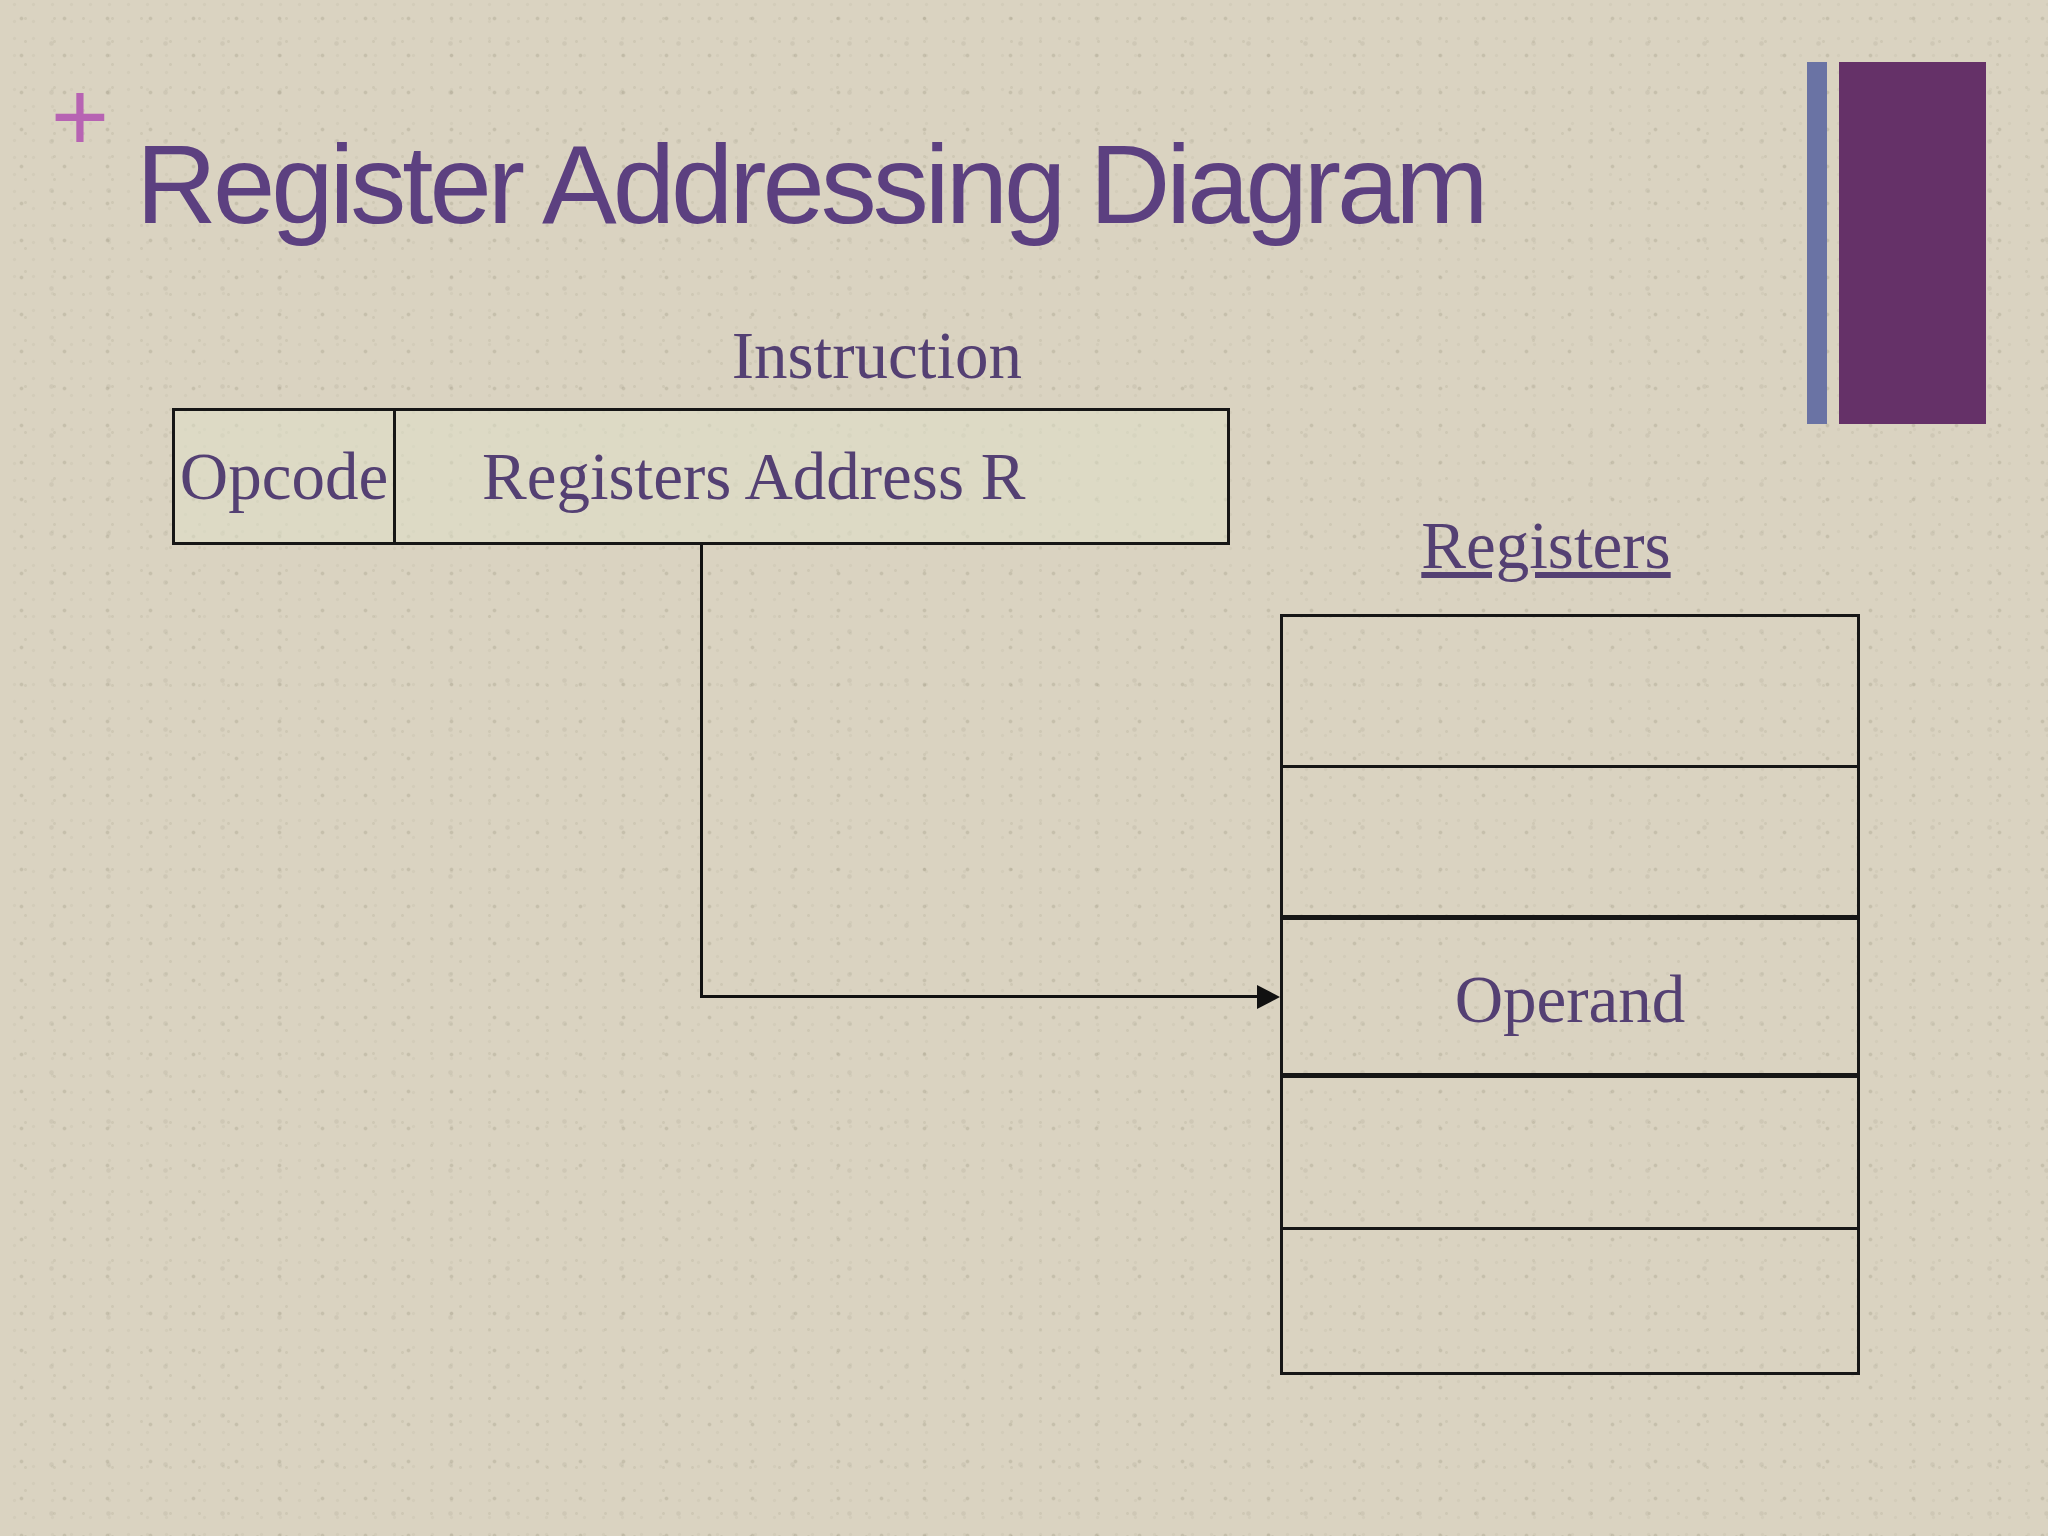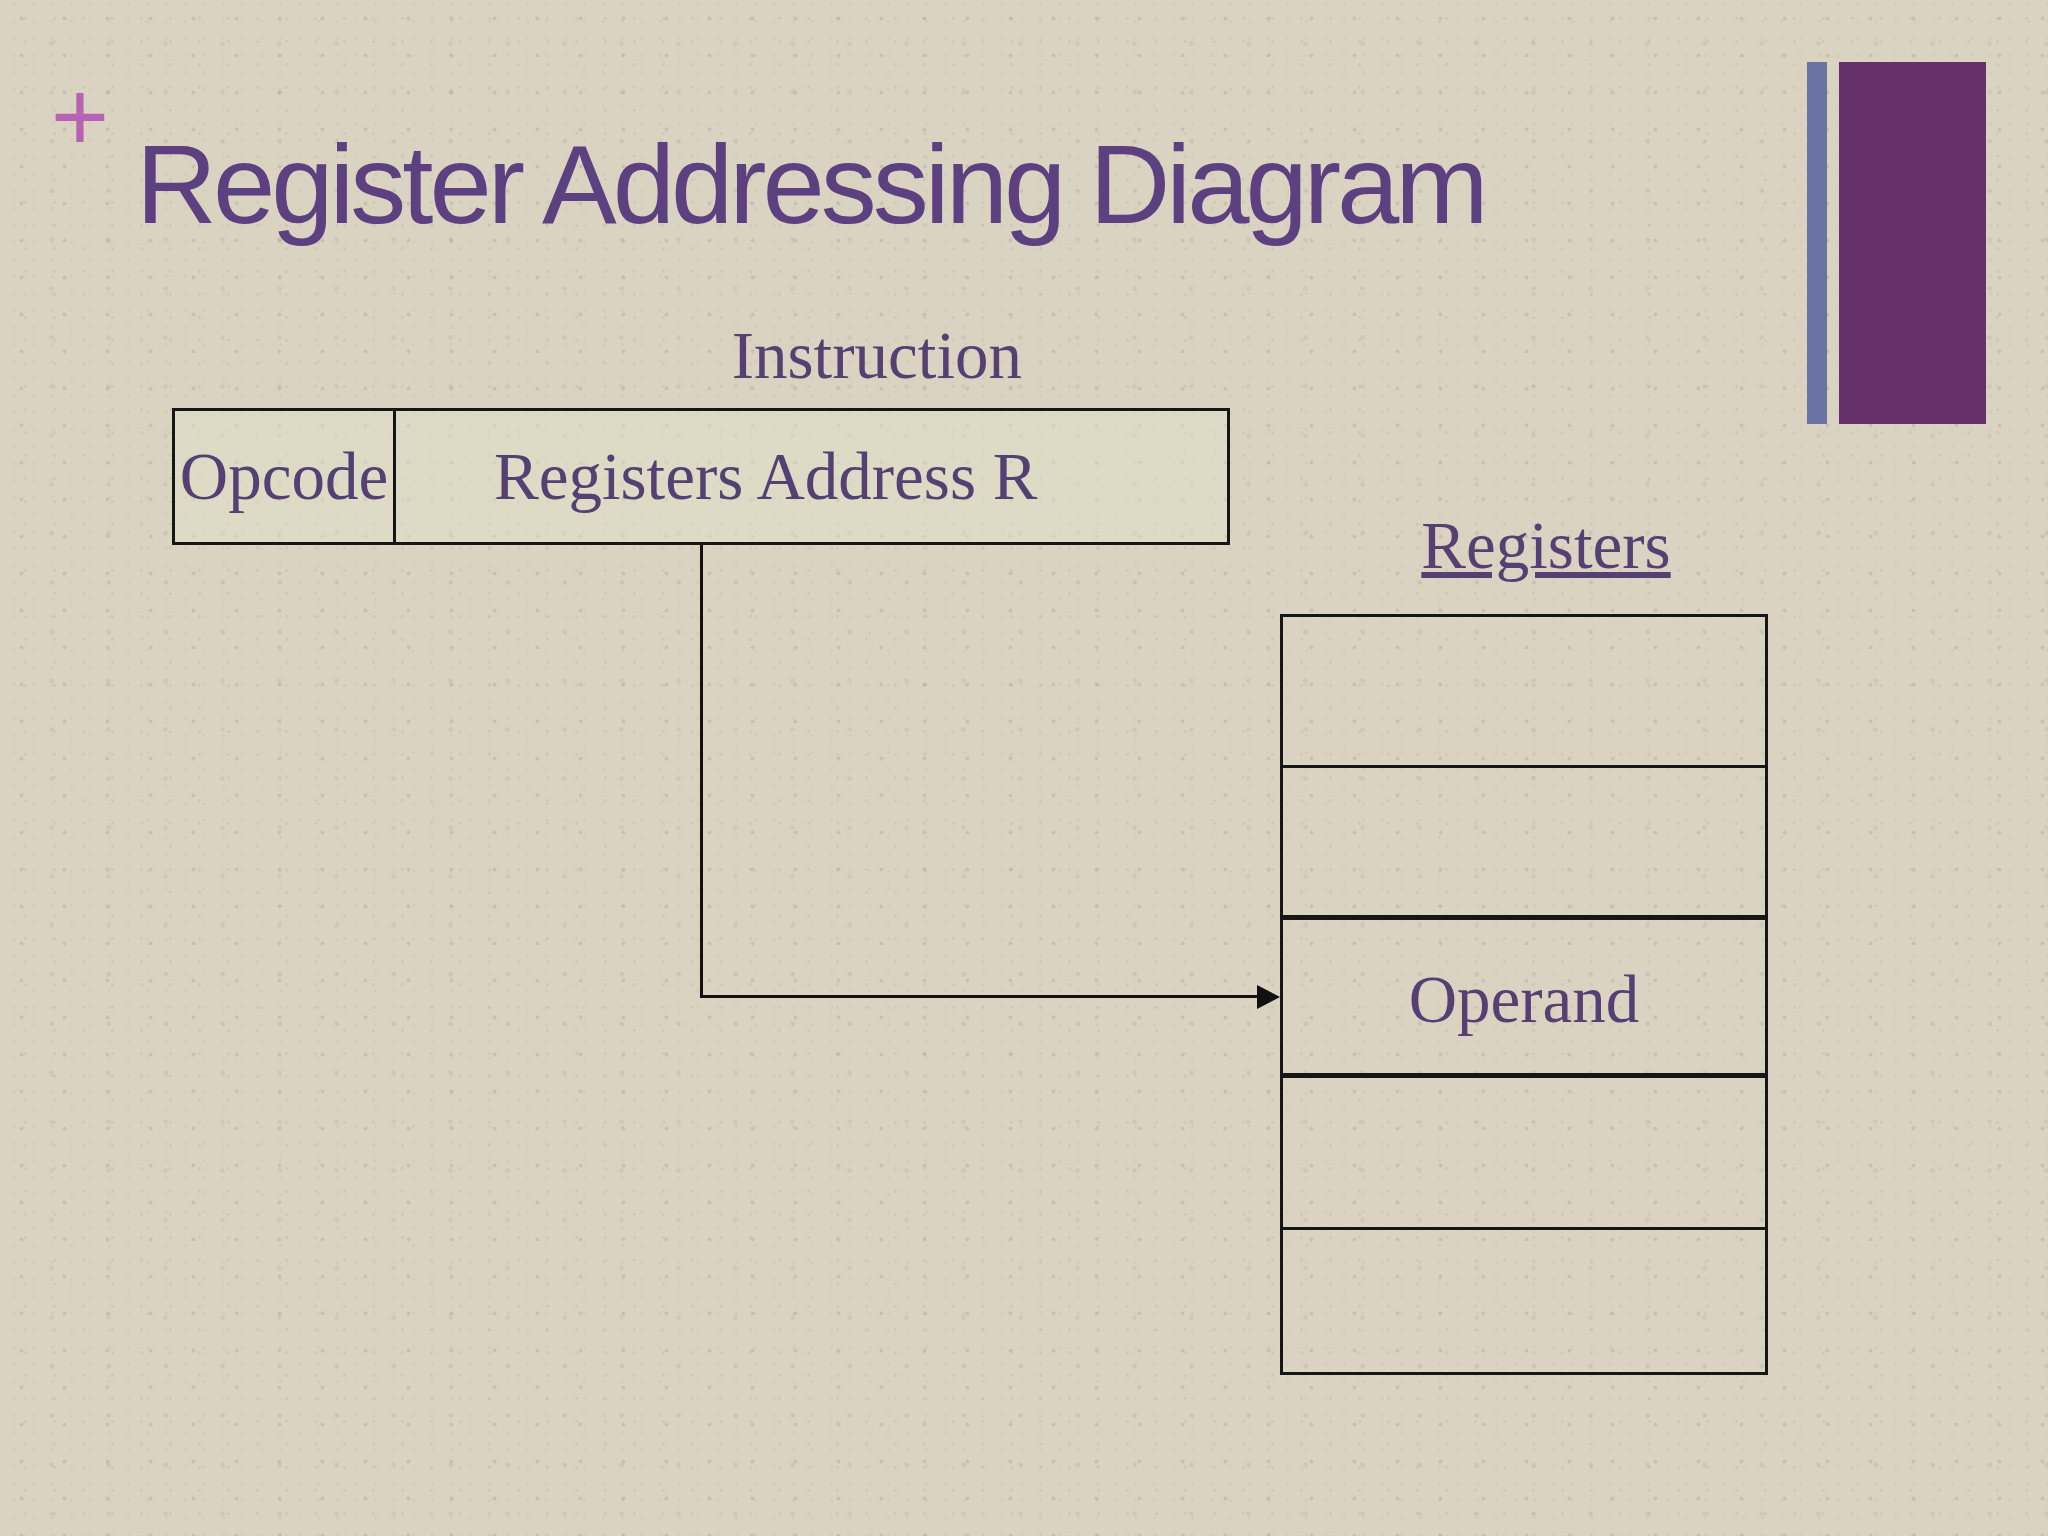--- a/index.html
+++ b/index.html
@@ -41,21 +41,20 @@
     position:absolute;color:#544073;font-size:67px;line-height:1;
     white-space:nowrap;
   }
   .lbl-instruction{left:402px;top:322px;width:620px;text-align:right;}
   .lbl-registers{left:1246px;top:512px;width:600px;text-align:center;text-decoration:underline;}
   .instruction-box{
     position:absolute;left:172px;top:408px;width:1058px;height:137px;
     box-sizing:border-box;border:3px solid #161616;
     background:rgba(224,225,202,0.5);
     display:flex;
-    gap:12px;
   }
   .cell{
     box-sizing:border-box;height:100%;
     display:flex;align-items:center;
     color:#544073;font-size:67px;line-height:1;white-space:nowrap;
   }
   .cell-opcode{width:221px;border-right:3px solid #161616;justify-content:center;}
   .cell-regaddr{flex:1;justify-content:flex-start;padding-left:86px;}
   .v-line{
     position:absolute;left:700px;top:545px;width:3px;height:452px;background:#111;
@@ -63,21 +62,21 @@
   .h-line{
     position:absolute;left:700px;top:995px;width:560px;height:3px;background:#111;
   }
   .arrow-head{
     position:absolute;left:1257px;top:985px;width:0;height:0;
     border-left:23px solid #111;
     border-top:12px solid transparent;
     border-bottom:12px solid transparent;
   }
   .registers-table{
-    position:absolute;left:1280px;top:614px;width:488px;height:761px;
+    position:absolute;left:1280px;top:614px;width:580px;height:761px;
     box-sizing:border-box;border:3px solid #161616;
     display:flex;flex-direction:column;
   }
   .reg-row{
     box-sizing:border-box;width:100%;
     display:flex;align-items:center;justify-content:center;
     color:#544073;font-size:67px;line-height:1;
   }
   .reg-row.r1{height:151px;border-bottom:3px solid #161616;}
   .reg-row.r2{height:152px;border-bottom:5px solid #161616;}

